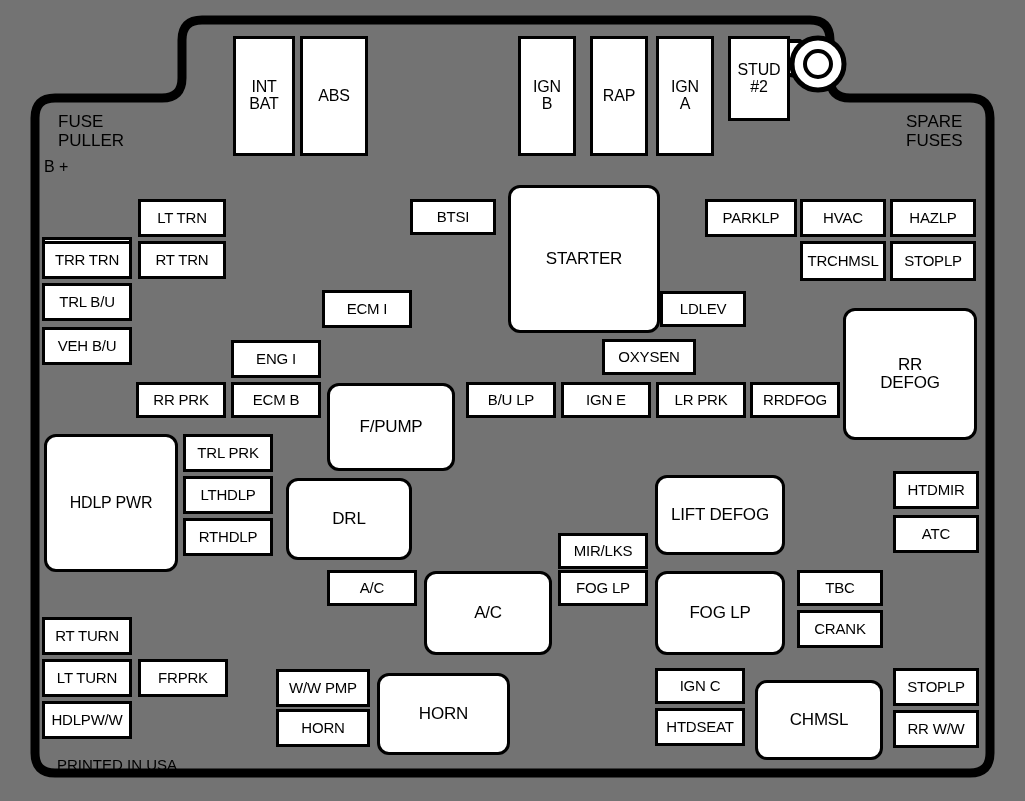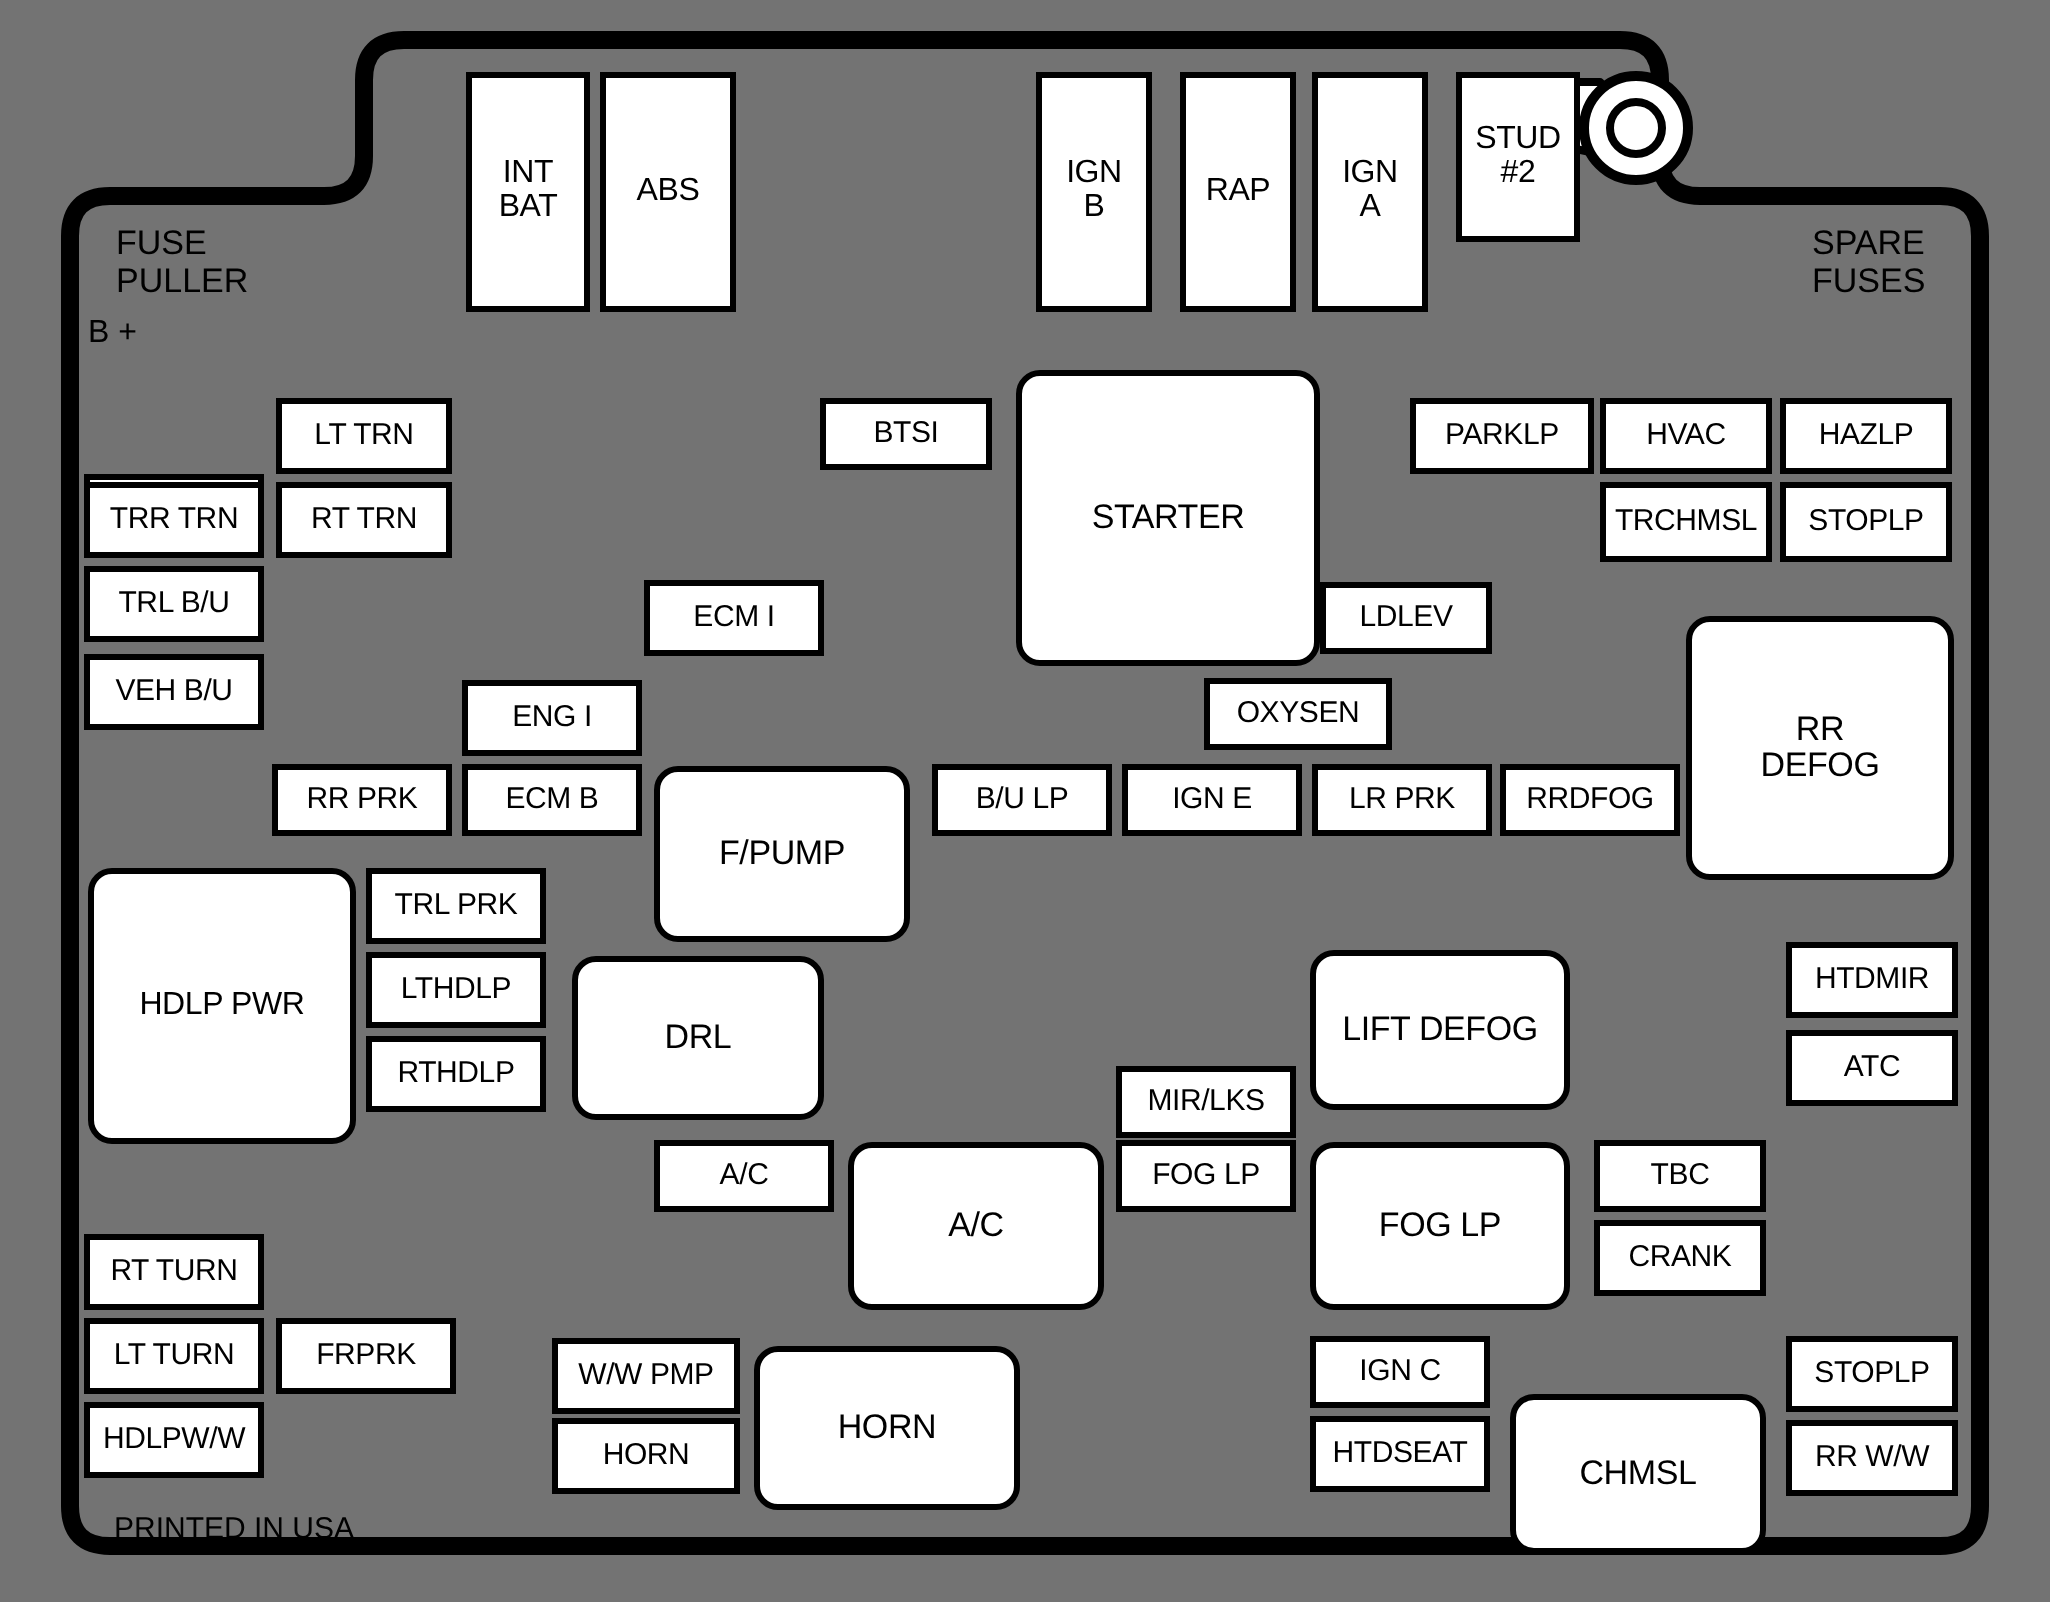--- a/index.html
+++ b/index.html
@@ -149,21 +149,21 @@
       <div class="cell" style="left: 797px; top: 610px; width: 86px; height: 38px; font-size: 15px;">CRANK</div>
       <div class="cell" style="left: 42px; top: 617px; width: 90px; height: 38px; font-size: 15px;">RT TURN</div>
       <div class="cell" style="left: 42px; top: 659px; width: 90px; height: 38px; font-size: 15px;">LT TURN</div>
       <div class="cell" style="left: 138px; top: 659px; width: 90px; height: 38px; font-size: 15px;">FRPRK</div>
       <div class="cell" style="left: 42px; top: 701px; width: 90px; height: 38px; font-size: 15px;">HDLPW/W</div>
       <div class="cell" style="left: 276px; top: 669px; width: 94px; height: 38px; font-size: 15px;">W/W PMP</div>
       <div class="cell" style="left: 276px; top: 709px; width: 94px; height: 38px; font-size: 15px;">HORN</div>
       <div class="cell relay" style="left: 377px; top: 673px; width: 133px; height: 82px; font-size: 17px;">HORN</div>
       <div class="cell" style="left: 655px; top: 668px; width: 90px; height: 36px; font-size: 15px;">IGN C</div>
       <div class="cell" style="left: 655px; top: 708px; width: 90px; height: 38px; font-size: 15px;">HTDSEAT</div>
-      <div class="cell relay" style="left: 755px; top: 697px; width: 128px; height: 80px; font-size: 17px;">CHMSL</div>
+      <div class="cell relay" style="left: 755px; top: 680px; width: 128px; height: 80px; font-size: 17px;">CHMSL</div>
       <div class="cell" style="left: 893px; top: 668px; width: 86px; height: 38px; font-size: 15px;">STOPLP</div>
       <div class="cell" style="left: 893px; top: 710px; width: 86px; height: 38px; font-size: 15px; text-align: right;">RR W/W</div>
     </div>
   <div id="labels-layer">
       <div class="label" style="left: 58px; top: 112px; font-size: 17px;">FUSE
 PULLER</div>
       <div class="label" style="left: 44px; top: 158px; font-size: 16px;">B +</div>
       <div class="label" style="left: 906px; top: 112px; font-size: 17px;">SPARE
 FUSES</div>
       <div class="label" style="left: 57px; top: 757px; font-size: 15px;">PRINTED IN USA</div>

